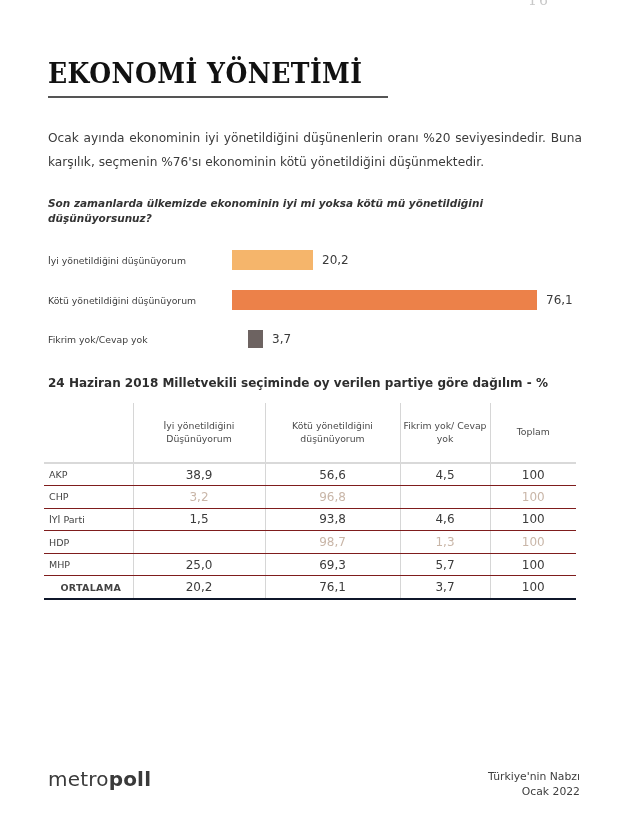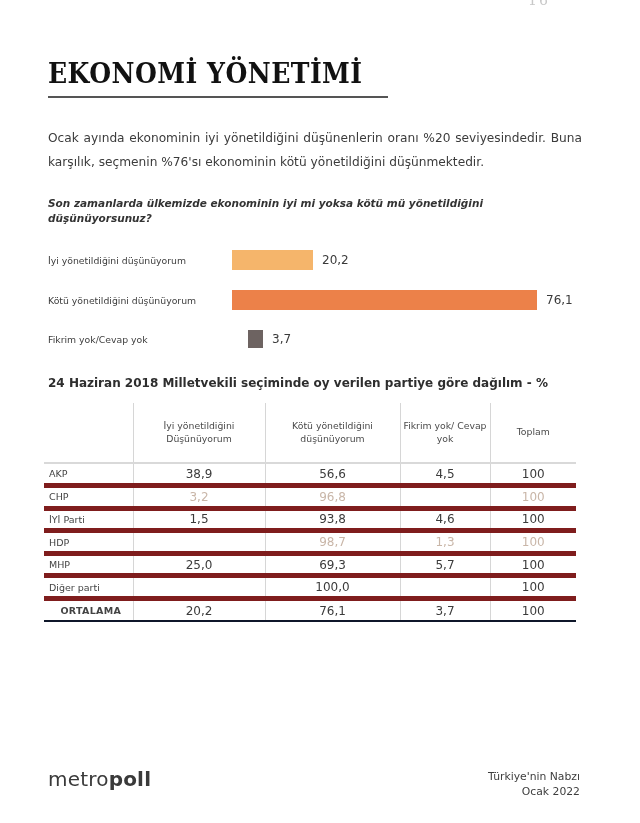--- a/index.html
+++ b/index.html
@@ -21,21 +21,21 @@
     .bar { height: 20px; }
     .bar-value { margin-left: 9px; font-size: 12px; color: #3a3a3a; }
 
     .table-title { position: absolute; left: 48px; top: 376px; font-size: 12px; font-weight: bold; color: #2e2e2e; white-space: nowrap; }
 
     table.breakdown { position: absolute; left: 44px; top: 403px; width: 532px; border-collapse: collapse; }
     table.breakdown th, table.breakdown td { border-left: 1px solid #d6d6d6; border-right: 1px solid #d6d6d6; }
     table.breakdown tr th:first-child, table.breakdown tr td:first-child { border-left: none; }
     table.breakdown tr th:last-child, table.breakdown tr td:last-child { border-right: none; }
     table.breakdown th { height: 60px; font-weight: normal; font-size: 9.3px; line-height: 12.5px; color: #4a4a4a; text-align: center; vertical-align: middle; border-bottom: 2px solid #d9d9d9; }
-    table.breakdown td { height: 22.6px; font-size: 12px; color: #3b3b3b; text-align: center; vertical-align: middle; border-bottom: 5px solid #7f1d1d; }
+    table.breakdown td { height: 22.6px; font-size: 12px; color: #3b3b3b; text-align: center; vertical-align: middle; border-bottom: 1px solid #7f1d1d; }
     table.breakdown td.party { text-align: left; padding-left: 5px; font-size: 9.5px; color: #444444; }
     table.breakdown tr.total td.party { font-weight: bold; letter-spacing: 0.3px; }
     table.breakdown tr.total td { border-bottom: 2px solid #0f172a; text-align: center; }
     table.breakdown td.muted { color: #c9b6a8; }
     col.c1 { width: 89px; } col.c2 { width: 132px; } col.c3 { width: 135px; } col.c4 { width: 90px; } col.c5 { width: 86px; }
 
     .logo { position: absolute; left: 48px; top: 767px; font-family: "DejaVu Sans", sans-serif; font-size: 20px; color: #3a3a3a; letter-spacing: 0.2px; }
     .logo .bold { font-weight: bold; }
     .footer-right { position: absolute; right: 60px; top: 769px; text-align: right; font-size: 10.8px; line-height: 15px; color: #3d3d3d; }
   </style>
@@ -123,27 +123,20 @@
         <td class="muted">1,3</td>
         <td class="muted">100</td>
       </tr>
       <tr>
         <td class="party">MHP</td>
         <td>25,0</td>
         <td>69,3</td>
         <td>5,7</td>
         <td>100</td>
       </tr>
-      <tr>
-        <td class="party">Diğer parti</td>
-        <td></td>
-        <td>100,0</td>
-        <td></td>
-        <td>100</td>
-      </tr>
       <tr class="total">
         <td class="party">ORTALAMA</td>
         <td>20,2</td>
         <td>76,1</td>
         <td>3,7</td>
         <td>100</td>
       </tr>
     </tbody>
 </table>
 

